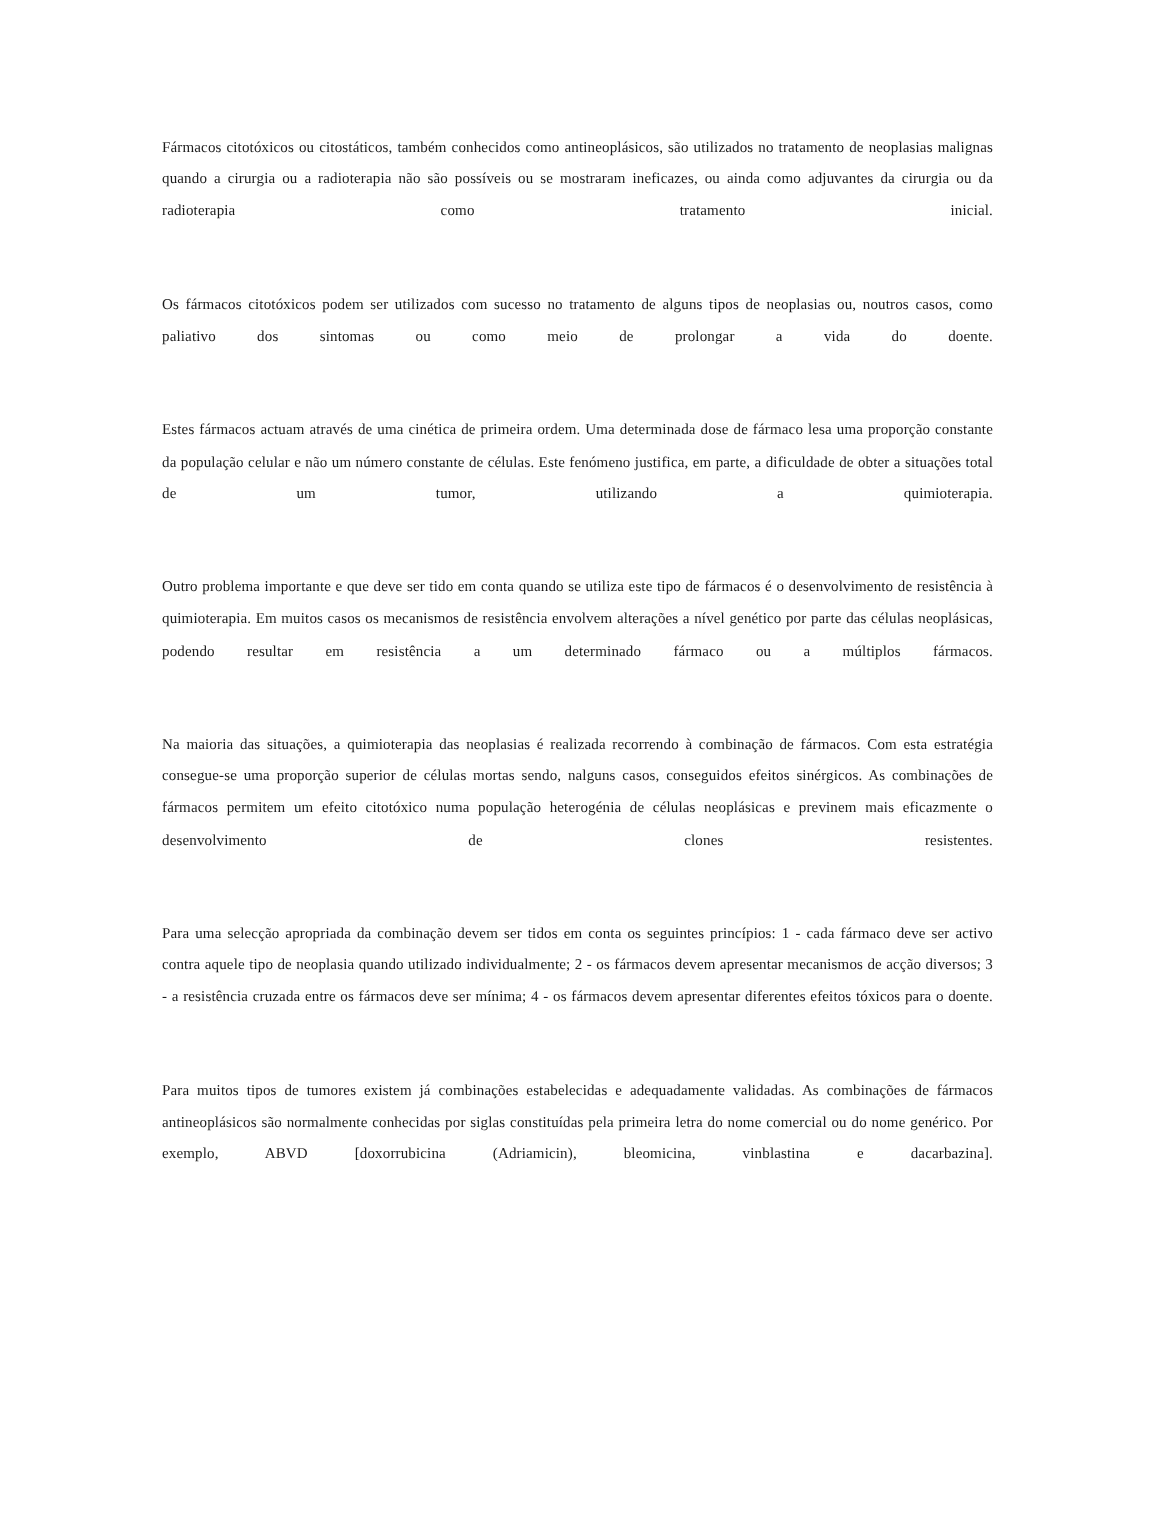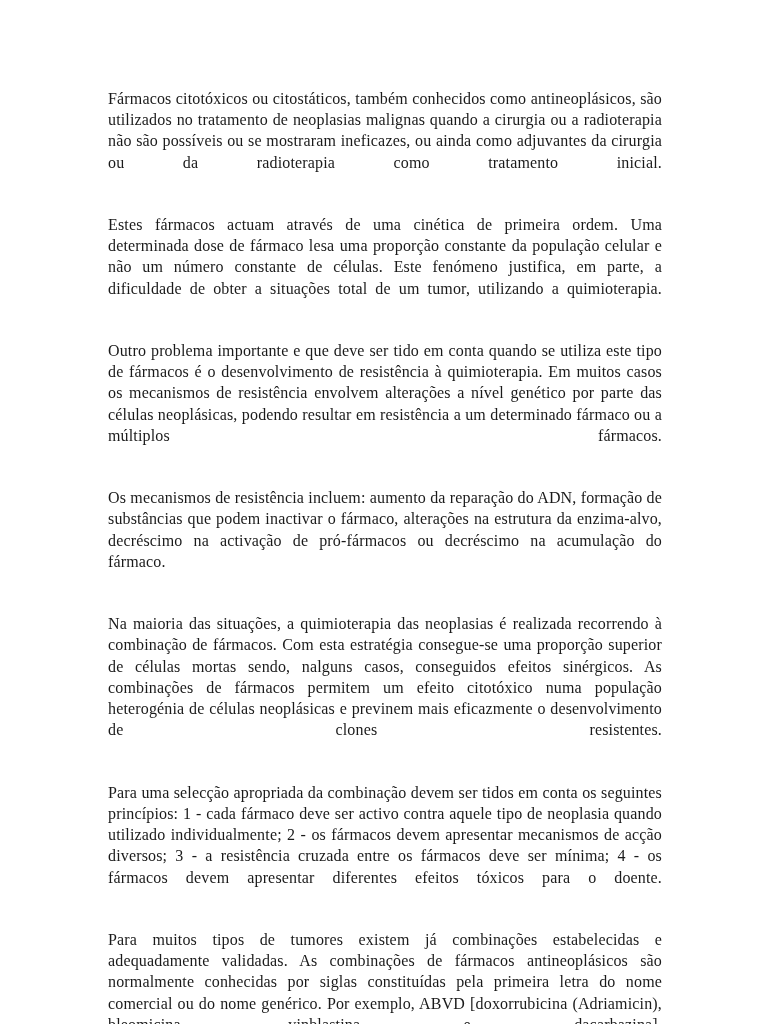--- a/index.html
+++ b/index.html
@@ -21,21 +21,21 @@
     box-sizing: border-box;
   }
   .text-column {
     position: absolute;
     left: 108px;
     top: 88px;
     width: 554px;
   }
   .para {
     margin: 0 0 20px 0;
-    font-size: 16px;
+    font-size: 10px;
     line-height: 21.2px;
     color: #1a1a1a;
     text-align: justify;
     text-justify: inter-word;
     hyphens: none;
     -webkit-hyphens: none;
     letter-spacing: 0.01em;
   }
   .para:last-child {
     margin-bottom: 0;
@@ -46,21 +46,21 @@
     display: inline-block;
     width: 100%;
   }
 </style>
 </head>
 <body>
 
 <div class="page">
   <div class="text-column">
     <p class="para">Fármacos citotóxicos ou citostáticos, também conhecidos como antineoplásicos, são utilizados no tratamento de neoplasias malignas quando a cirurgia ou a radioterapia não são possíveis ou se mostraram ineficazes, ou ainda como adjuvantes da cirurgia ou da radioterapia como tratamento inicial.</p>
+    <p class="para">Os fármacos citotóxicos podem ser utilizados com sucesso no tratamento de alguns tipos de neoplasias ou, noutros casos, como paliativo dos sintomas ou como meio de prolongar a vida do doente.</p>
     <p class="para">Estes fármacos actuam através de uma cinética de primeira ordem. Uma determinada dose de fármaco lesa uma proporção constante da população celular e não um número constante de células. Este fenómeno justifica, em parte, a dificuldade de obter a situações total de um tumor, utilizando a quimioterapia.</p>
     <p class="para">Outro problema importante e que deve ser tido em conta quando se utiliza este tipo de fármacos é o desenvolvimento de resistência à quimioterapia. Em muitos casos os mecanismos de resistência envolvem alterações a nível genético por parte das células neoplásicas, podendo resultar em resistência a um determinado fármaco ou a múltiplos fármacos.</p>
-    <p class="para">Os mecanismos de resistência incluem: aumento da reparação do ADN, formação de substâncias que podem inactivar o fármaco, alterações na estrutura da enzima-alvo, decréscimo na activação de pró-fármacos ou decréscimo na acumulação do fármaco.</p>
     <p class="para">Na maioria das situações, a quimioterapia das neoplasias é realizada recorrendo à combinação de fármacos. Com esta estratégia consegue-se uma proporção superior de células mortas sendo, nalguns casos, conseguidos efeitos sinérgicos. As combinações de fármacos permitem um efeito citotóxico numa população heterogénia de células neoplásicas e previnem mais eficazmente o desenvolvimento de clones resistentes.</p>
     <p class="para">Para uma selecção apropriada da combinação devem ser tidos em conta os seguintes princípios: 1 - cada fármaco deve ser activo contra aquele tipo de neoplasia quando utilizado individualmente; 2 - os fármacos devem apresentar mecanismos de acção diversos; 3 - a resistência cruzada entre os fármacos deve ser mínima; 4 - os fármacos devem apresentar diferentes efeitos tóxicos para o doente.</p>
     <p class="para">Para muitos tipos de tumores existem já combinações estabelecidas e adequadamente validadas. As combinações de fármacos antineoplásicos são normalmente conhecidas por siglas constituídas pela primeira letra do nome comercial ou do nome genérico. Por exemplo, ABVD [doxorrubicina (Adriamicin), bleomicina, vinblastina e dacarbazina].</p>
 
   </div>
 </div>
 
 </body></html>

